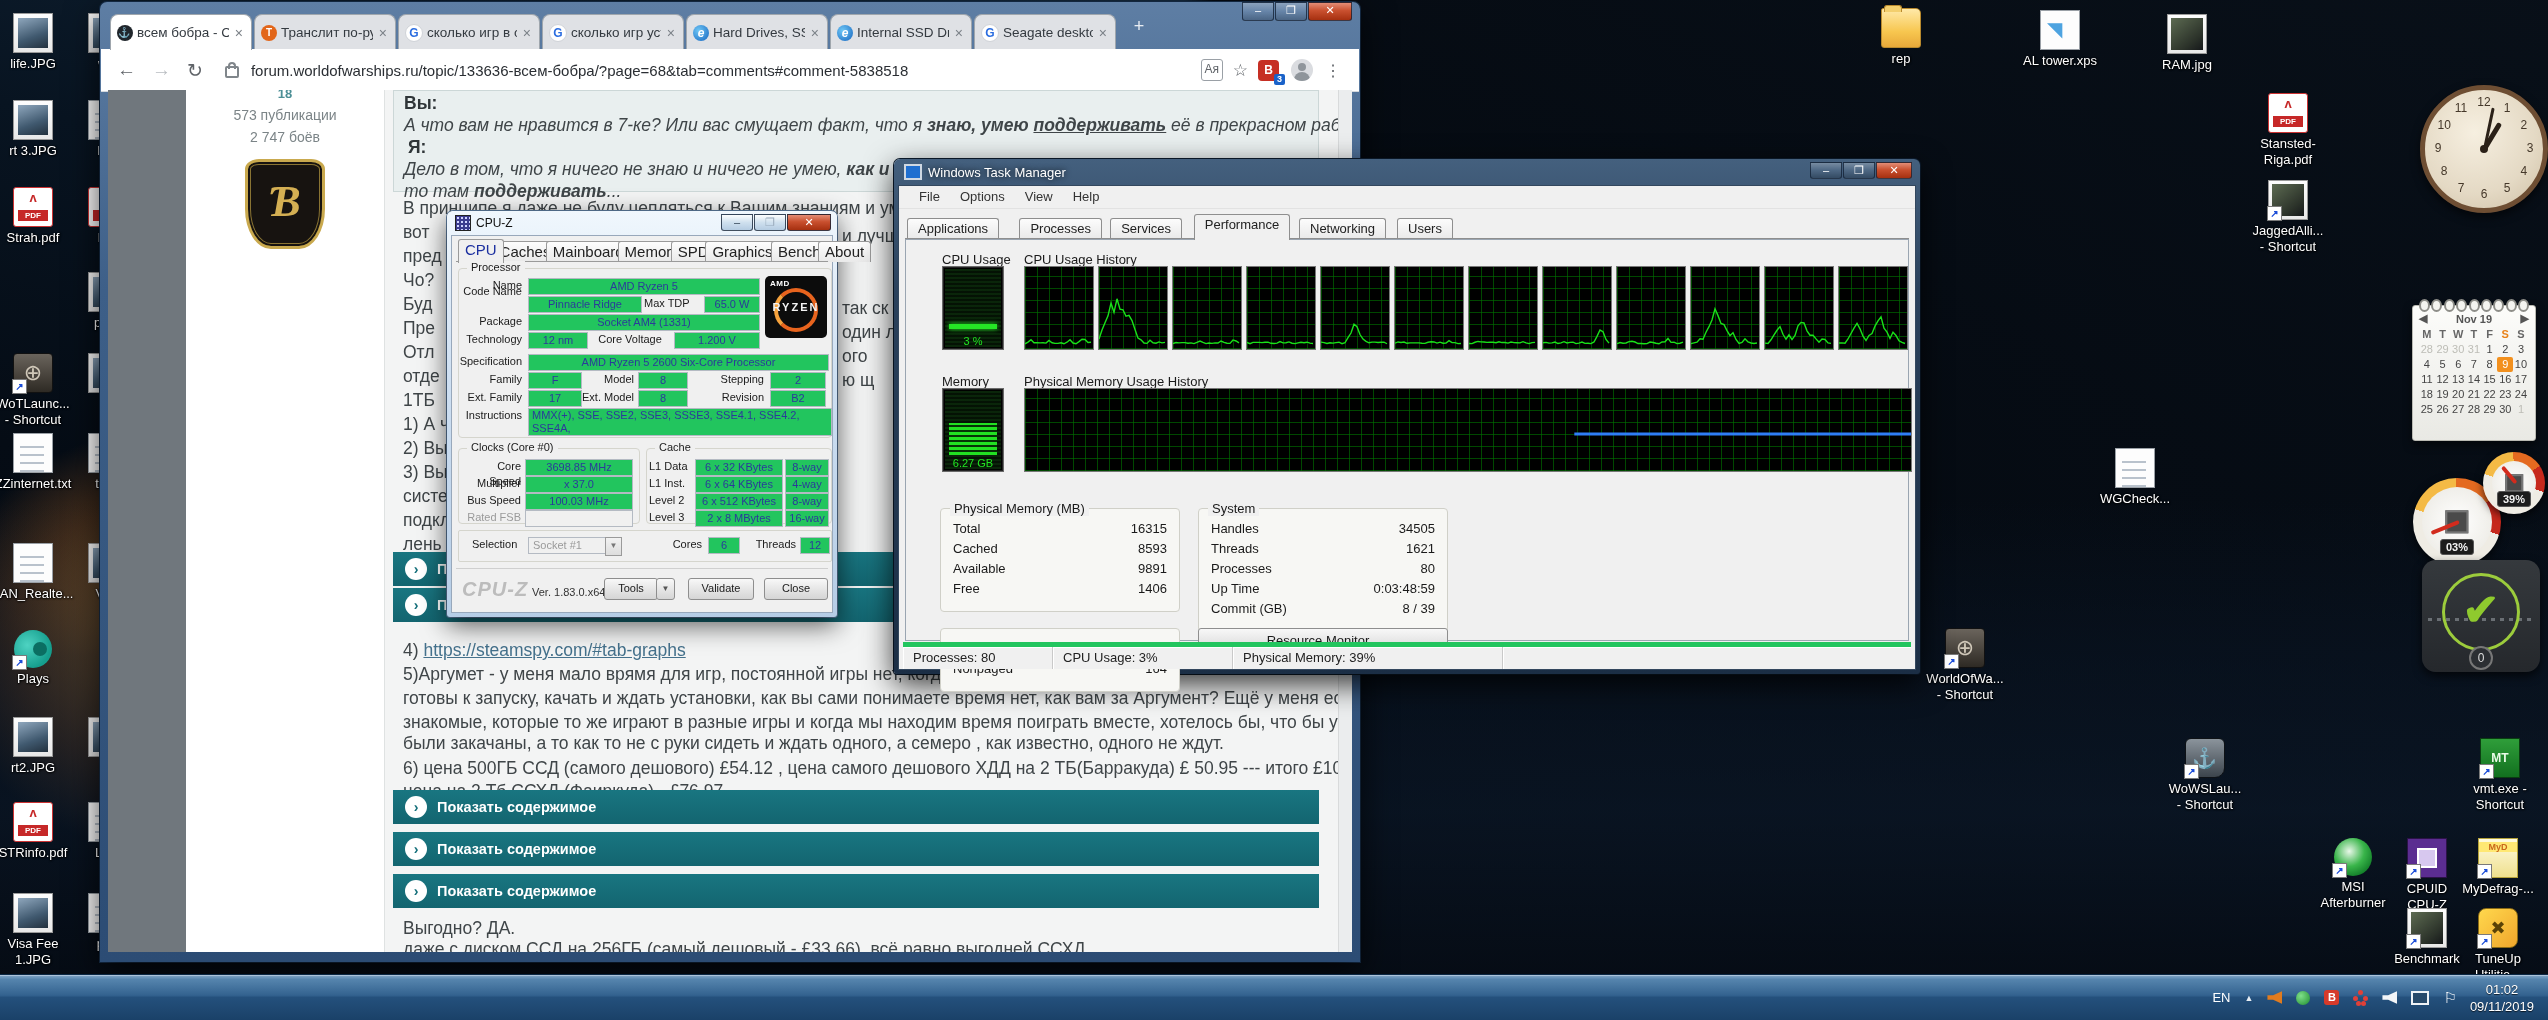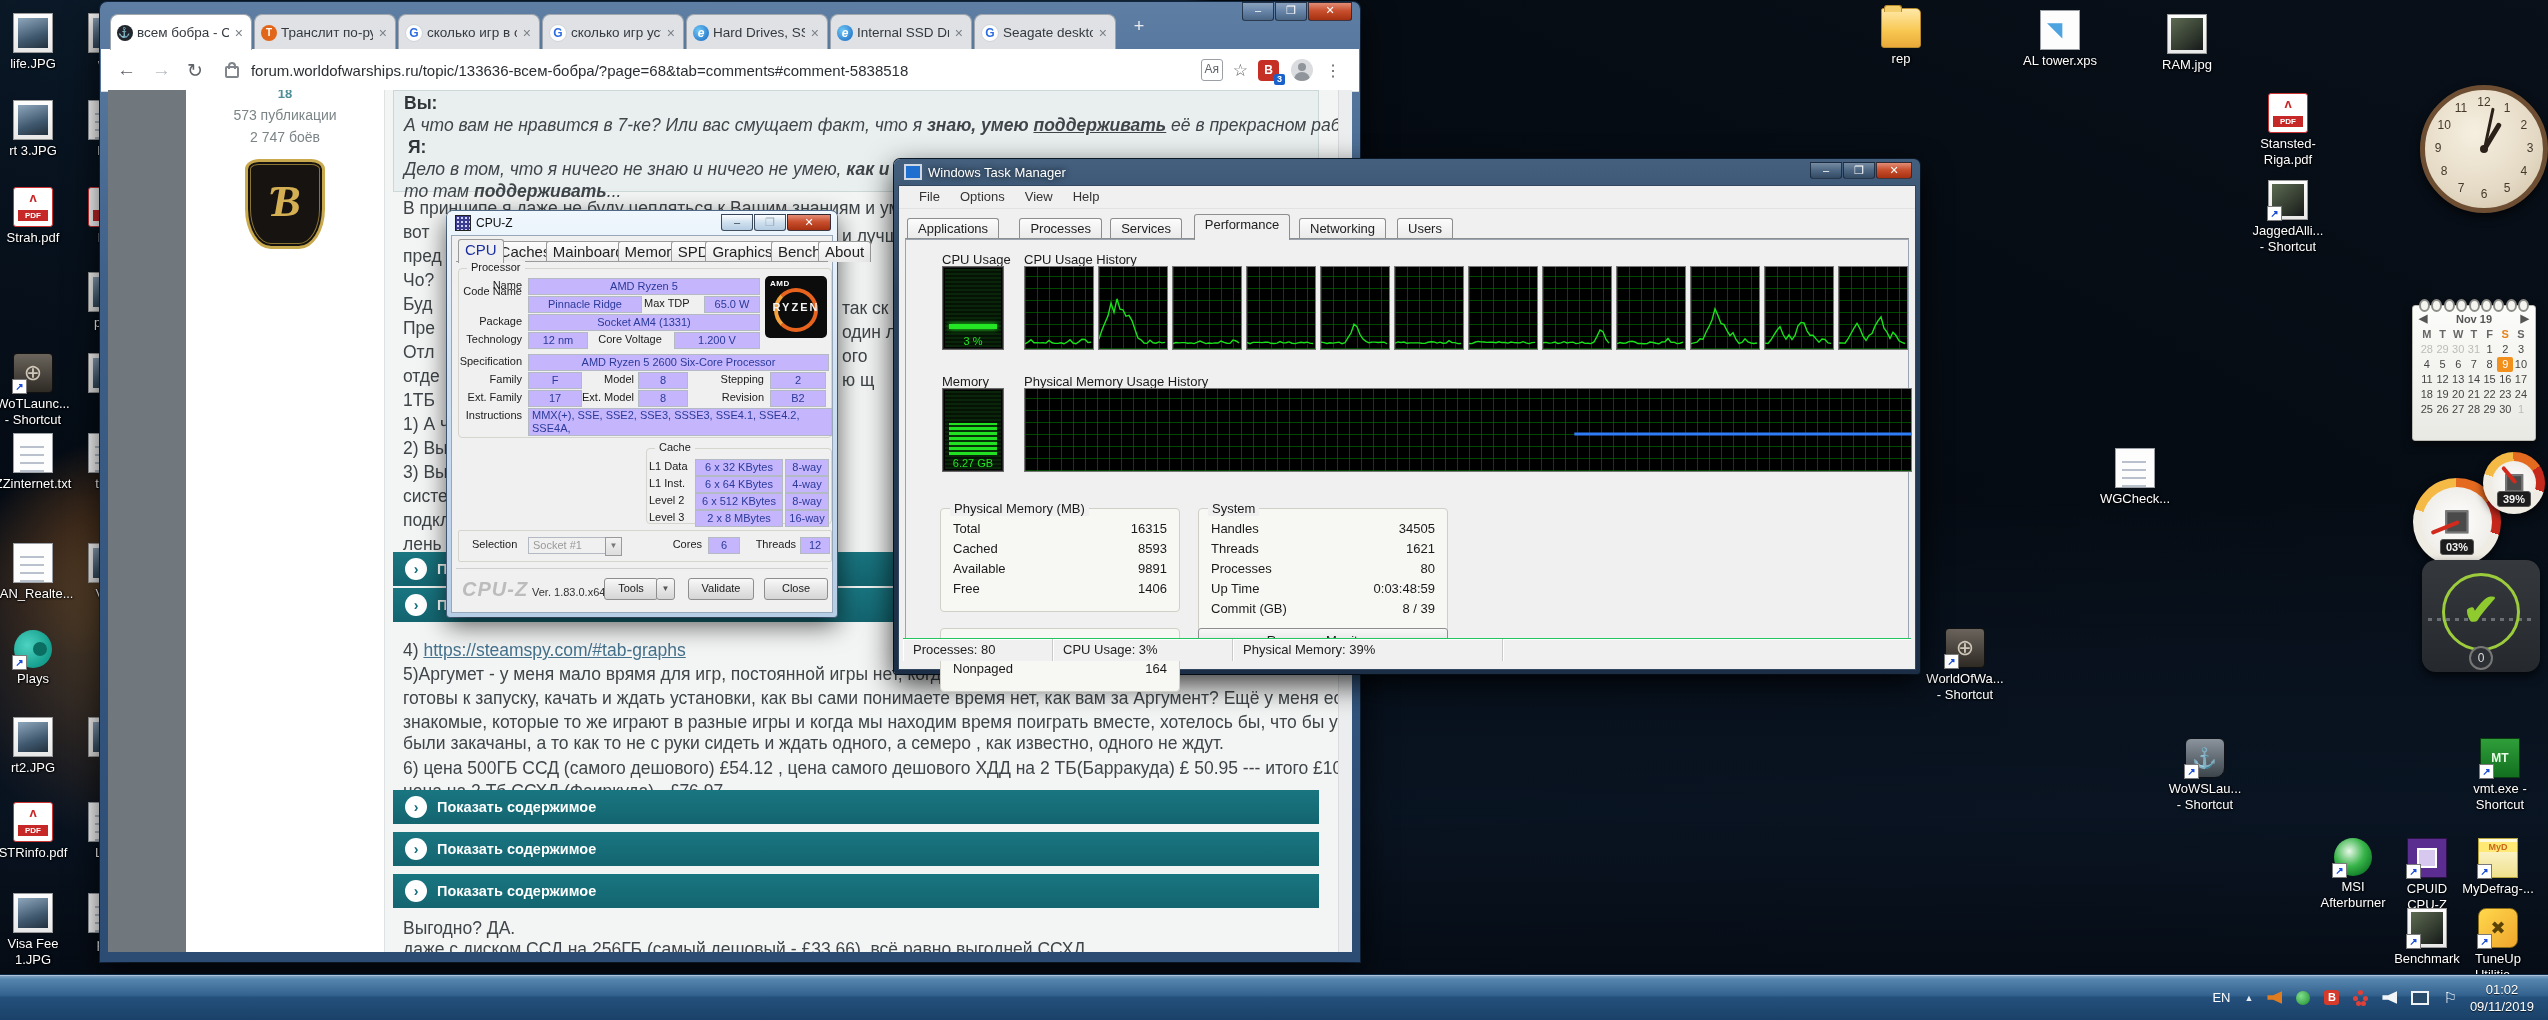--- a/index.html
+++ b/index.html
@@ -137,21 +137,21 @@
   .spoiler{position:absolute;left:8px;width:926px;height:34px;background:linear-gradient(180deg,#197681,#136570);
     display:flex;align-items:center;}
   .spoiler .circ{width:22px;height:22px;border-radius:50%;background:#fff;color:#15707b;font-size:14px;font-weight:bold;
     text-align:center;line-height:22px;margin:0 10px 0 12px;}
   .spoiler .sl{color:#fff;font-size:14.5px;font-weight:bold;}
   #scrollbar{position:absolute;right:0px;top:0;width:13px;height:100%;background:#ebedee;border-left:1px solid #d8dadb;}
   #scrollthumb{position:absolute;left:2px;width:9px;top:250px;height:170px;background:#b7babd;border-radius:4px;}
   
   .groupbox{position:absolute;border:1px solid #d5d5cd;border-radius:4px;}
   .gblabel{position:absolute;top:-8px;left:8px;background:#f0f0f0;padding:0 4px;font-size:11px;color:#1a1a1a;}
-  .field{position:absolute;background:#c4b5fd;border:1px solid #b4bac3;font-size:11px;line-height:15px;height:15px;
+  .field{position:absolute;background:#22c55e;border:1px solid #b4bac3;font-size:11px;line-height:15px;height:15px;
     text-align:center;color:#2b3a9a;overflow:hidden;white-space:nowrap;}
   .field.disabled{background:#f0f0f0;color:#9a9a9a;}
   .flabel{position:absolute;font-size:11px;line-height:15px;color:#1a1a1a;text-align:right;}
   .flabel.gray{color:#9a9a9a;}
   .w7btn{position:absolute;background:linear-gradient(180deg,#f8f8f8,#e8e8e8 45%,#d5d5d5);border:1px solid #8e8e8e;
     border-radius:3px;font-size:11px;text-align:center;color:#1a1a1a;}
   
   #cpuz{left:447px;top:211px;width:390px;height:406px;z-index:20;border-radius:6px 6px 3px 3px;
     background:linear-gradient(180deg,#f0f7fd,#cfe0f2 40%,#b6cde6);
     box-shadow:0 8px 26px rgba(0,0,0,.65),0 0 0 1px #5e7da0;}
@@ -188,21 +188,21 @@
   .tm-gauge .hatch{position:absolute;inset:2px;background:repeating-linear-gradient(0deg,#0b2a0b 0 2px,#051405 2px 4px);
     background-size:100% 100%;opacity:.9;}
   .tm-gauge .val{position:absolute;left:0;right:0;bottom:2px;color:#21e421;font-size:11px;text-align:center;}
   .graph{position:absolute;background-color:#000;border:1px solid #777;
     background-image:repeating-linear-gradient(90deg,rgba(0,110,0,.65) 0 1px,transparent 1px 12px),
                      repeating-linear-gradient(0deg,rgba(0,110,0,.65) 0 1px,transparent 1px 12px);}
   .tm-grouplabel{position:absolute;font-size:13px;color:#1a1a1a;}
   .tm-group{position:absolute;border:1px solid #d0d0c8;border-radius:4px;background:#f7f7f4;}
   .tm-row{position:absolute;left:12px;right:12px;font-size:13px;color:#1a1a1a;}
   .tm-row b{position:absolute;right:0;font-weight:normal;}
-  #tm-status{position:absolute;left:4px;right:4px;bottom:8px;height:22px;background:#f0f0f0;border-top:1px solid #22c55e;display:flex;}
+  #tm-status{position:absolute;left:4px;right:4px;bottom:0;height:22px;background:#f0f0f0;border-top:5px solid #22c55e;display:flex;}
   #tm-status .cell{border-right:1px solid #c9c9c9;box-shadow:inset 1px 1px 0 #fff;font-size:13px;color:#222;
     line-height:22px;padding-left:10px;box-sizing:border-box;}
   
   #taskbar{position:absolute;left:0;right:0;bottom:0;height:45px;z-index:50;
     background:linear-gradient(180deg,#85a8c9 0%,#5584ad 10%,#33628f 45%,#24507c 50%,#1a4168 100%);
     border-top:1px solid #0b2844;box-shadow:inset 0 1px 0 rgba(255,255,255,.35);}
   #tray{position:absolute;right:4px;top:0;height:45px;display:flex;align-items:center;}
   .trayic{margin:0 7px;position:relative;}
   #tray .lang{color:#fff;font-size:13px;}
   .spk{width:15px;height:13px;clip-path:polygon(0 32%,38% 32%,100% 0,100% 100%,38% 68%,0 68%);}
@@ -743,20 +743,31 @@
       <div class="field" style="left:76px;top:154px;width:52px;">17</div>
       <div class="flabel" style="left:122px;top:154px;width:60px;">Ext. Model</div>
       <div class="field" style="left:186px;top:154px;width:48px;">8</div>
       <div class="flabel" style="left:238px;top:154px;width:74px;">Revision</div>
       <div class="field" style="left:318px;top:154px;width:54px;">B2</div>
       <div class="flabel" style="left:6px;top:172px;width:64px;">Instructions</div>
       <div class="field" style="left:76px;top:172px;width:299px;height:26px;line-height:13px;text-align:left;padding-left:3px;white-space:normal;">
         <span>MMX(+), SSE, SSE2, SSE3, SSSE3, SSE4.1, SSE4.2, SSE4A,</span><br><span>x86-64, AMD-V, AES, AVX, AVX2, FMA3, SHA</span>
       </div>
 
+      <div class="groupbox" id="cz-clocks" style="left:6px;top:212px;width:180px;height:74px;">
+        <span class="gblabel">Clocks (Core #0)</span>
+      <div class="flabel" style="left: 4px; top: 10px; width: 58px;">Core Speed</div>
+          <div class="field" style="left: 66px; top: 10px; width: 106px;">3698.85 MHz</div>
+          <div class="flabel" style="left: 4px; top: 27px; width: 58px;">Multiplier</div>
+          <div class="field" style="left: 66px; top: 27px; width: 106px;">x 37.0</div>
+          <div class="flabel" style="left: 4px; top: 44px; width: 58px;">Bus Speed</div>
+          <div class="field" style="left: 66px; top: 44px; width: 106px;">100.03 MHz</div>
+          <div class="flabel gray" style="left: 4px; top: 61px; width: 58px;">Rated FSB</div>
+          <div class="field disabled" style="left: 66px; top: 61px; width: 106px;"></div>
+        </div>
       <div class="groupbox" id="cz-cache" style="left:194px;top:212px;width:184px;height:74px;">
         <span class="gblabel">Cache</span>
       <div class="flabel" style="left: 2px; top: 10px; width: 42px; text-align: left;">L1 Data</div>
           <div class="field" style="left: 48px; top: 10px; width: 86px;">6 x 32 KBytes</div>
           <div class="field" style="left: 138px; top: 10px; width: 42px;">8-way</div>
           <div class="flabel" style="left: 2px; top: 27px; width: 42px; text-align: left;">L1 Inst.</div>
           <div class="field" style="left: 48px; top: 27px; width: 86px;">6 x 64 KBytes</div>
           <div class="field" style="left: 138px; top: 27px; width: 42px;">4-way</div>
           <div class="flabel" style="left: 2px; top: 44px; width: 42px; text-align: left;">Level 2</div>
           <div class="field" style="left: 48px; top: 44px; width: 86px;">6 x 512 KBytes</div>

